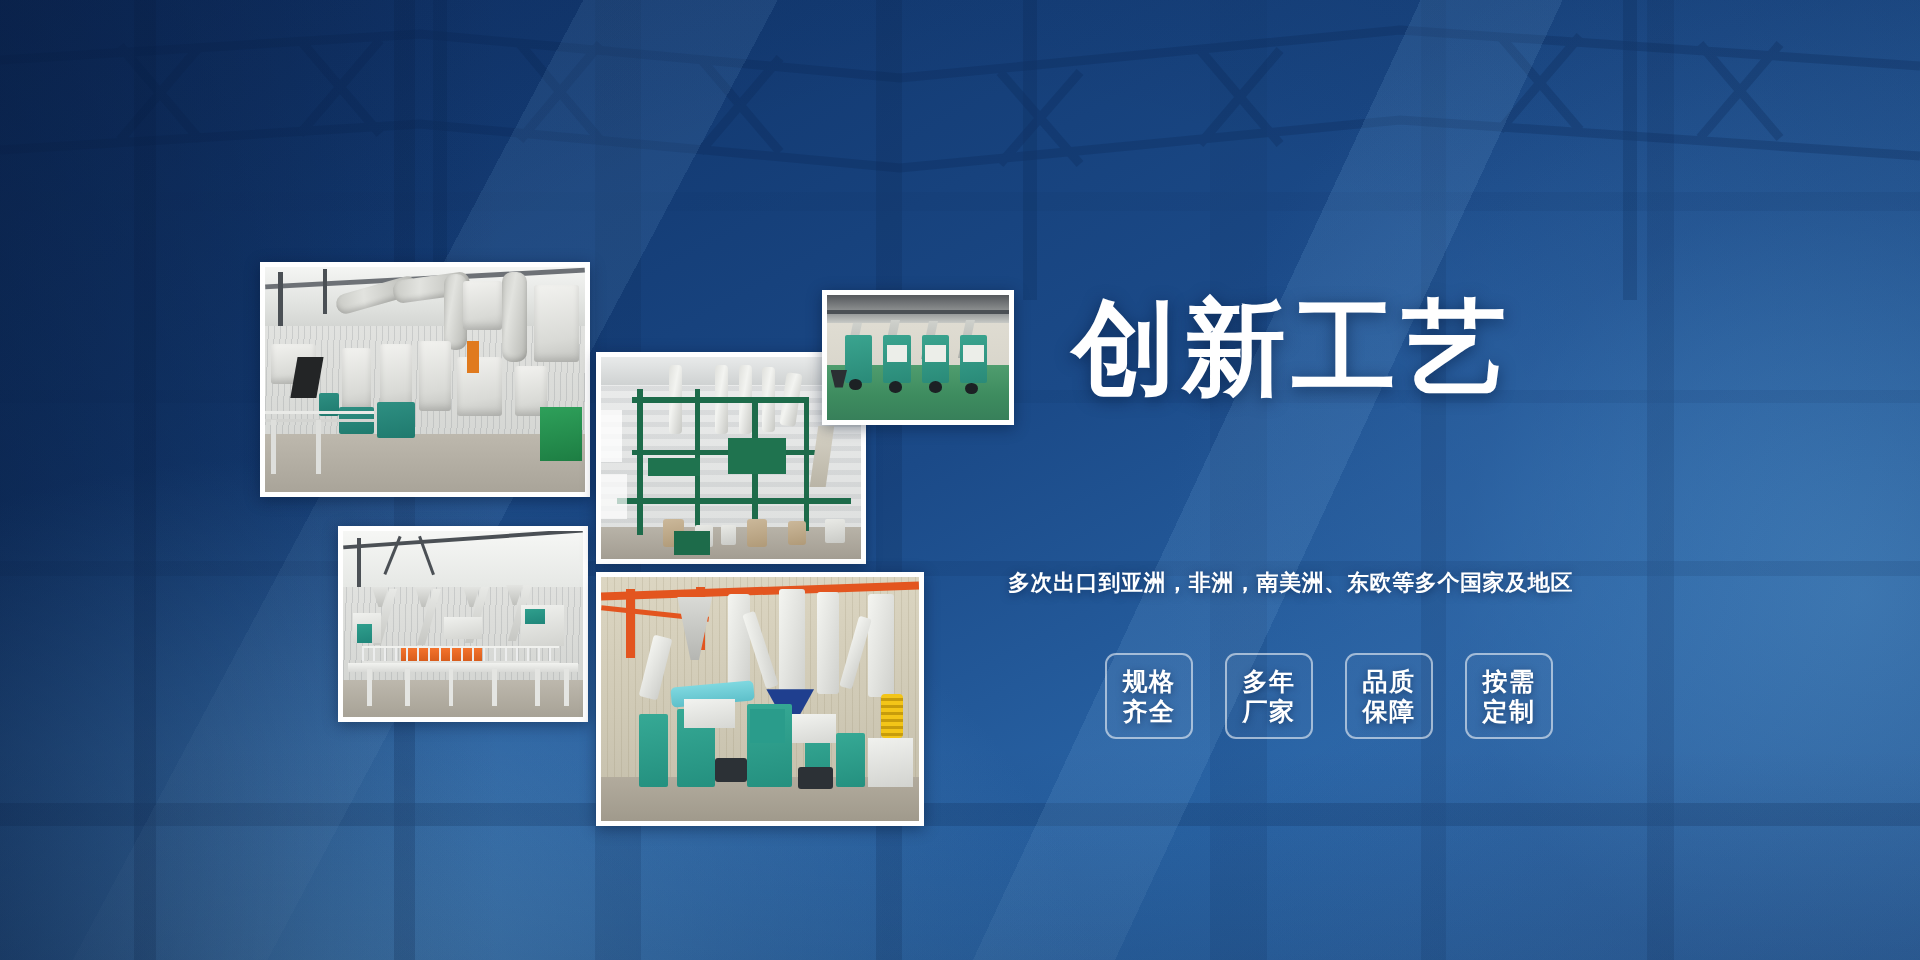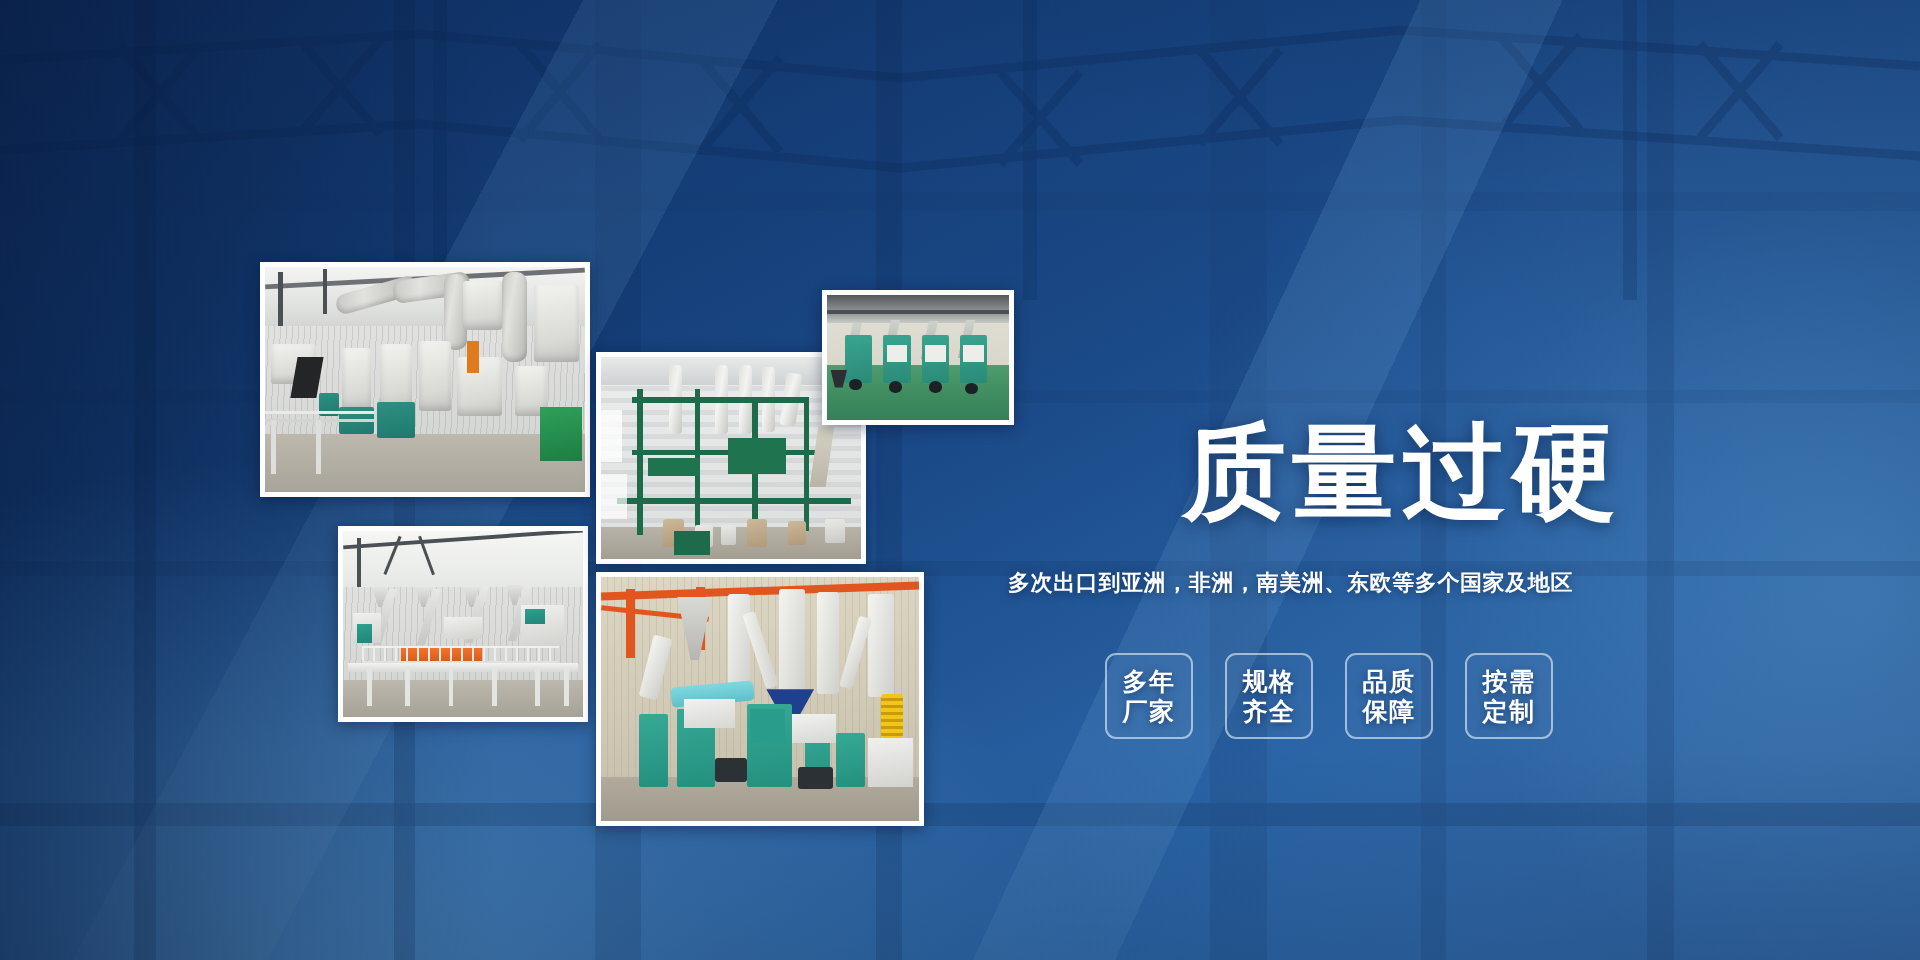--- a/index.html
+++ b/index.html
@@ -464,34 +464,34 @@
           <div style="position:absolute;left:36%;top:74%;width:10%;height:10%;background:#2c3136;border-radius:3px"></div>
           <div style="position:absolute;left:62%;top:78%;width:11%;height:9%;background:#2c3136;border-radius:3px"></div>
         </div>
       </div>
     </div>
 
   </div>
 
   <div class="content">
 
-    <div class="headline l2">质量过硬</div>
+    <div class="headline l1">创新工艺</div>
 
     <div class="subtitle">多次出口到亚洲，非洲，南美洲、东欧等多个国家及地区</div>
 
     <div class="badges">
+      <div class="badge">
+        <span>规格</span>
+        <span>齐全</span>
+      </div>
       <div class="badge">
         <span>多年</span>
         <span>厂家</span>
       </div>
       <div class="badge">
-        <span>规格</span>
-        <span>齐全</span>
-      </div>
-      <div class="badge">
         <span>品质</span>
         <span>保障</span>
       </div>
       <div class="badge">
         <span>按需</span>
         <span>定制</span>
       </div>
     </div>
 
   </div>

